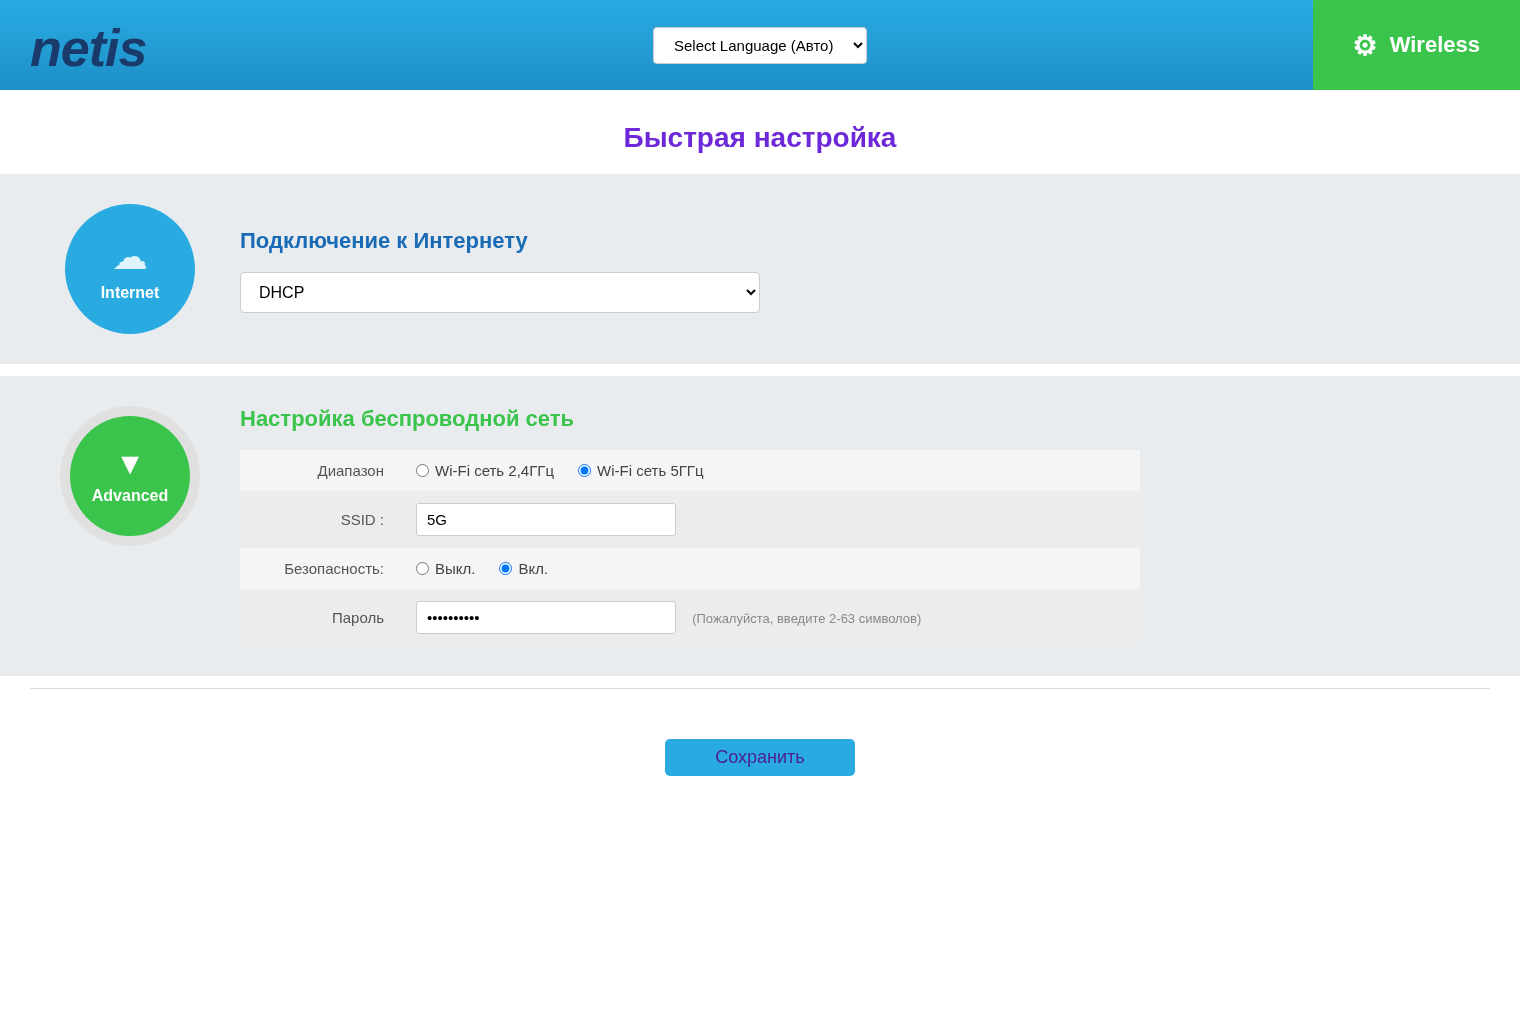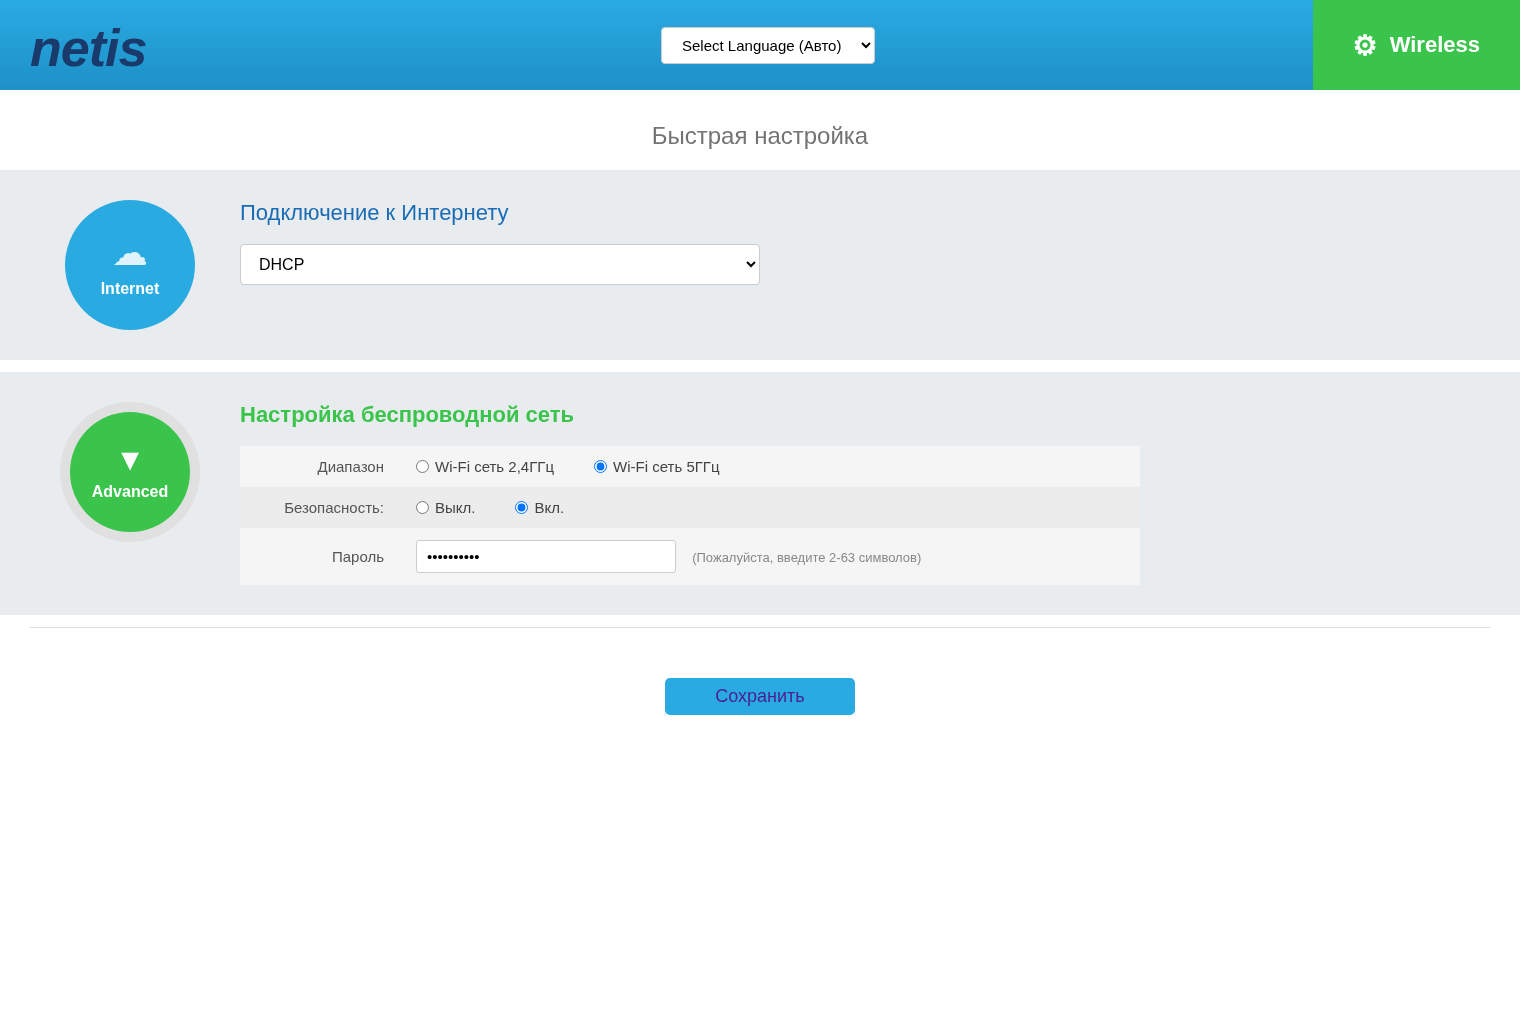--- a/index.html
+++ b/index.html
@@ -19,21 +19,20 @@
       font-weight: 900;
       color: #1a3a6b;
       font-style: italic;
       letter-spacing: -1px;
       margin-top: 6px;
     }
     .header-center {
       position: absolute;
       left: 50%;
       transform: translateX(-50%);
-      margin-left: 8px;
     }
     .lang-select {
       border: 1px solid #ccc;
       background: #fff;
       padding: 8px 16px;
       font-size: 15px;
       border-radius: 4px;
       cursor: pointer;
       appearance: auto;
     }
@@ -57,23 +56,23 @@
       font-size: 28px;
     }
 
     
     .page-title-area {
       text-align: center;
       padding: 32px 0 20px;
       background: #fff;
     }
     .page-title {
-      font-size: 24px;
-      color: #737373;
-      font-weight: normal;
+      font-size: 28px;
+      color: #6d28d9;
+      font-weight: bold;
     }
 
     
     .section {
       background: #e8ecef;
       margin: 0 0 12px 0;
       padding: 30px 0 30px 0;
       display: flex;
       align-items: flex-start;
       gap: 40px;
@@ -133,22 +132,23 @@
     }
 
     
     .section-content {
       flex: 1;
       padding-right: 60px;
     }
     .section-heading-blue {
       color: #1a6bb5;
       font-size: 22px;
-      font-weight: normal;
+      font-weight: bold;
       margin-bottom: 18px;
+      margin-top: 24px;
     }
     .section-heading-green {
       color: #3bc44b;
       font-size: 22px;
       font-weight: bold;
       margin-bottom: 18px;
     }
     .dhcp-select {
       width: 520px;
       padding: 10px 14px;
@@ -181,21 +181,21 @@
     .wireless-table td:first-child {
       text-align: right;
       width: 160px;
       font-weight: normal;
       color: #555;
       white-space: nowrap;
     }
     .radio-group {
       display: flex;
       align-items: center;
-      gap: 40px;
+      gap: 24px;
     }
     .radio-option {
       display: flex;
       align-items: center;
       gap: 6px;
       cursor: pointer;
       font-size: 15px;
     }
     .ssid-input {
       width: 260px;
@@ -294,20 +294,26 @@
           <div class="radio-group">
             <label class="radio-option">
               <input type="radio" name="range" value="2.4GHz" style="">
               <span>Wi-Fi сеть 2,4ГГц</span>
             </label>
             <label class="radio-option">
               <input type="radio" name="range" value="5GHz" checked="" style="">
               <span>Wi-Fi сеть 5ГГц</span>
             </label>
           </div>
+        </td>
+      </tr>
+      <tr>
+        <td>SSID :</td>
+        <td>
+          <input type="text" class="ssid-input" value="5G" style="">
         </td>
       </tr>
       <tr>
         <td>Безопасность:</td>
         <td>
           <div class="radio-group">
             <label class="radio-option">
               <input type="radio" name="security" value="off" style="">
               <span>Выкл.</span>
             </label>

